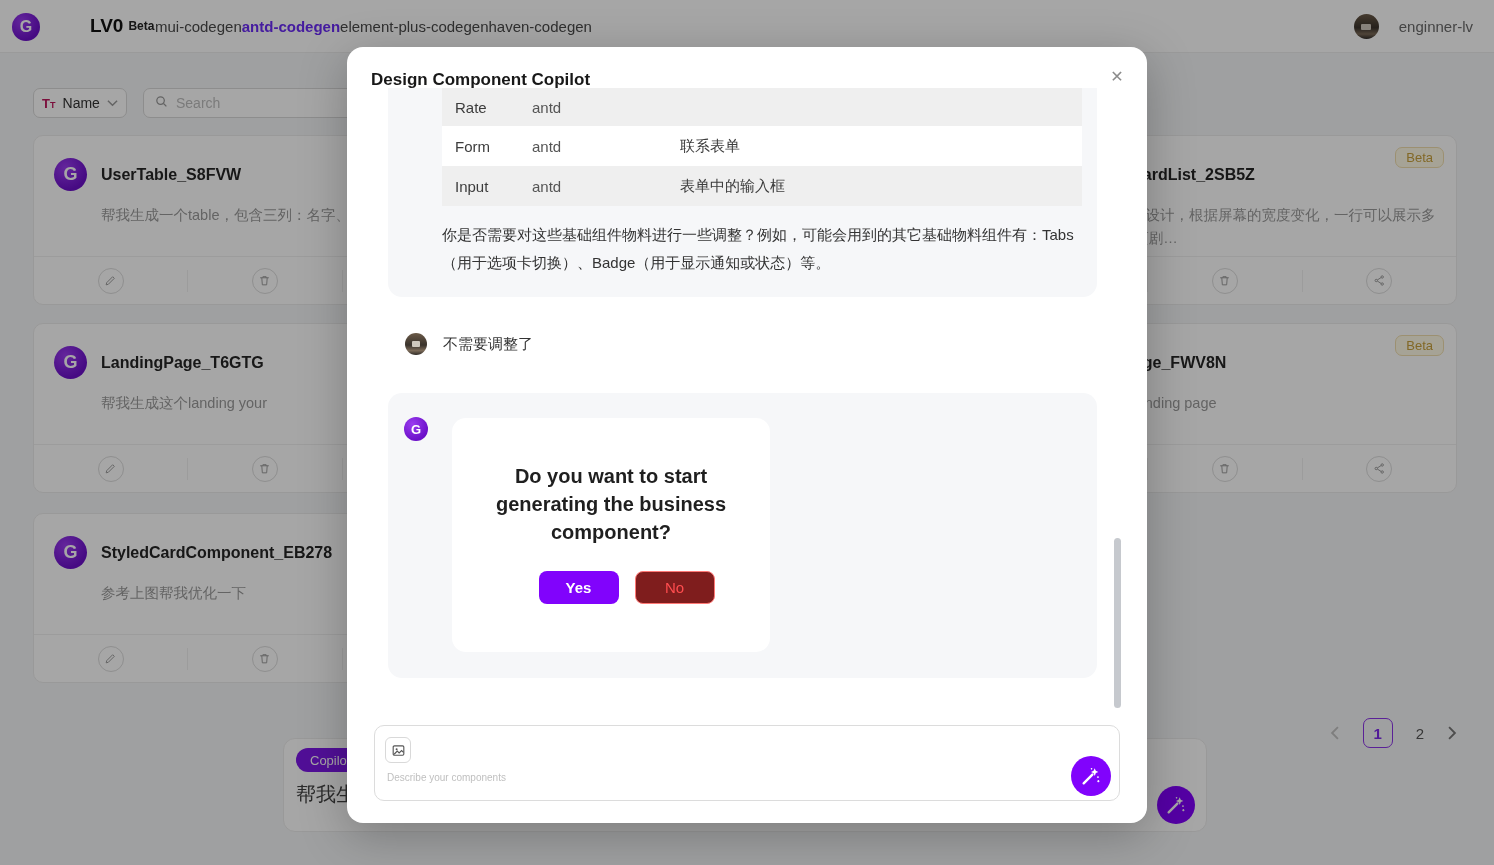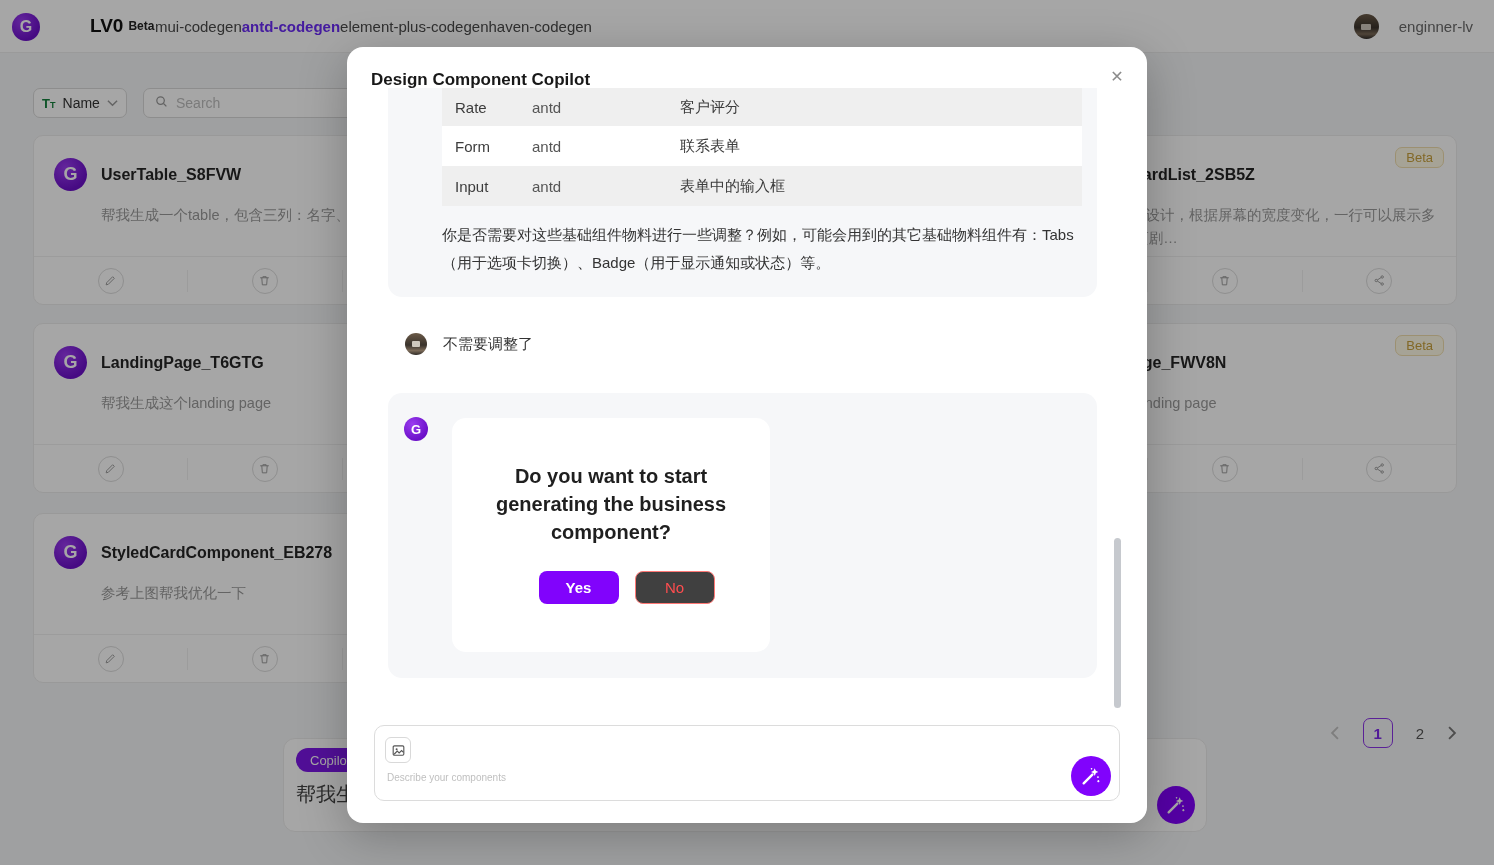--- a/index.html
+++ b/index.html
@@ -35,21 +35,21 @@
   .avatar-photo::after{ content:""; position:absolute; left:30%; top:38%; width:40%; height:26%; background:#cfc8bd; border-radius:1px;}
   .hdr-user .avatar-photo { width:25px; height:25px; }
   .hdr-user .uname { font-size:15px; color:#6a6a6a; }
 
   .filter-btn {
     position:absolute; left:33px; top:88px; width:94px; height:30px;
     background:#fff; border:1px solid #d9d9d9; border-radius:7px;
     display:flex; align-items:center; justify-content:center; gap:7px;
     font-size:14px; color:#333;
   }
-  .tt-icon { font-weight:bold; color:#15803d; font-size:13px; }
+  .tt-icon { font-weight:bold; color:#be185d; font-size:13px; }
   .tt-icon small{ font-size:9px; }
   .chev { color:#9a9a9a; display:inline-flex; }
   .search-box {
     position:absolute; left:143px; top:88px; width:566px; height:30px;
     background:#fff; border:1px solid #d9d9d9; border-radius:7px;
     display:flex; align-items:center; padding:0 10px; gap:7px; color:#999;
   }
   .search-box input { border:none; outline:none; flex:1; font-size:14px; background:transparent; font-family:inherit;}
   .search-box input::placeholder { color:#bdbdbd; }
 
@@ -144,21 +144,21 @@
     background:#fff; border-radius:14px; display:flex; flex-direction:column; align-items:center;
   }
   .qtext {
     margin-top:44px; width:244px; text-align:center;
     font-size:20px; font-weight:bold; line-height:28px; color:#1f1f1f;
   }
   .qbuttons { margin-top:25px; display:flex; gap:16px;padding-left:31px; }
   .btn { height:33px; width:80px; border-radius:8px; font-size:15px; font-family:inherit; cursor:pointer;
          display:flex; align-items:center; justify-content:center; }
   .btn.yes { background:#8103fc; border:none; color:#fff; font-weight:bold; }
-  .btn.no  { background:#404040; border:1px solid #ff7875; color:#ff4d4f; }
+  .btn.no  { background:#7f1d1d; border:1px solid #ff7875; color:#ff4d4f; }
 
   .scroll-thumb {
     position:absolute; left:767px; top:491px; width:7px; height:170px;
     background:#c6c9ce; border-radius:4px; z-index:60;
   }
 
   .chat-input {
     position:absolute; left:27px; top:678px; width:746px; height:76px;
     border:1px solid #dcdcdc; border-radius:10px; background:#fff;
   }
@@ -253,21 +253,21 @@
         </span>
     </div>
   </div>
 
   <div class="card" style="left:33px; top:323px;">
     <span class="badge-beta">Beta</span>
     <div class="card-head">
         <span class="logo-ball">G</span>
       <span class="card-title">LandingPage_T6GTG</span>
       </div>
-    <div class="card-desc">帮我生成这个landing page</div>
+    <div class="card-desc">帮我生成这个landing your</div>
     <div class="card-foot">
       <span class="foot-cell">
           <span class="icon-circle">
             <svg viewBox="0 0 24 24" fill="none" stroke="currentColor" stroke-width="1.8">
               <path d="M4 20l4-1L19 8l-3-3L5 16l-1 4z"></path>
             </svg>
           </span>
         </span>
       <span class="foot-div"></span>
       <span class="foot-cell">
@@ -439,21 +439,20 @@
   <div class="modal-title">Design Component Copilot</div>
   <div class="modal-close">✕</div>
 
   <div class="modal-body">
 
     <div class="bubble first">
       <div class="mtable">
         <div class="mrow alt">
           <span class="mc1">Rate</span>
           <span class="mc2">antd</span>
-          <span class="mc3">客户评分</span>
         </div>
         <div class="mrow">
           <span class="mc1">Form</span>
           <span class="mc2">antd</span>
           <span class="mc3">联系表单</span>
         </div>
         <div class="mrow alt">
           <span class="mc1">Input</span>
           <span class="mc2">antd</span>
           <span class="mc3">表单中的输入框</span>

